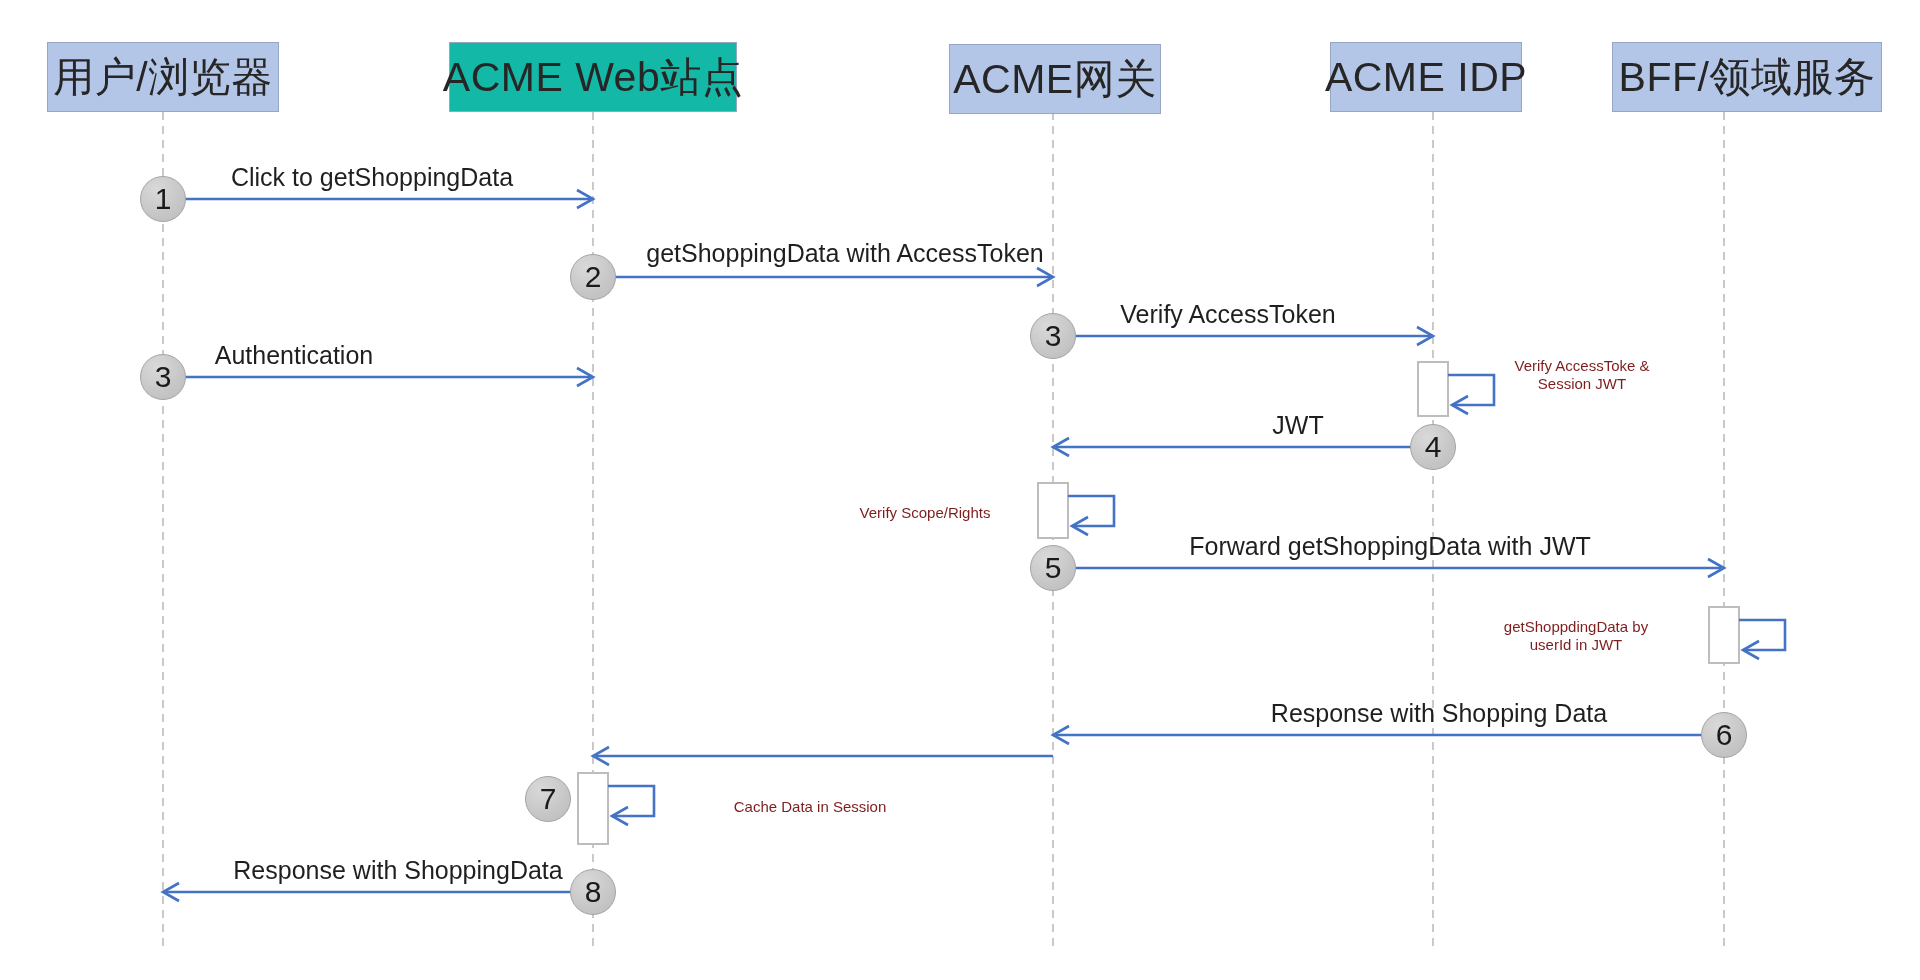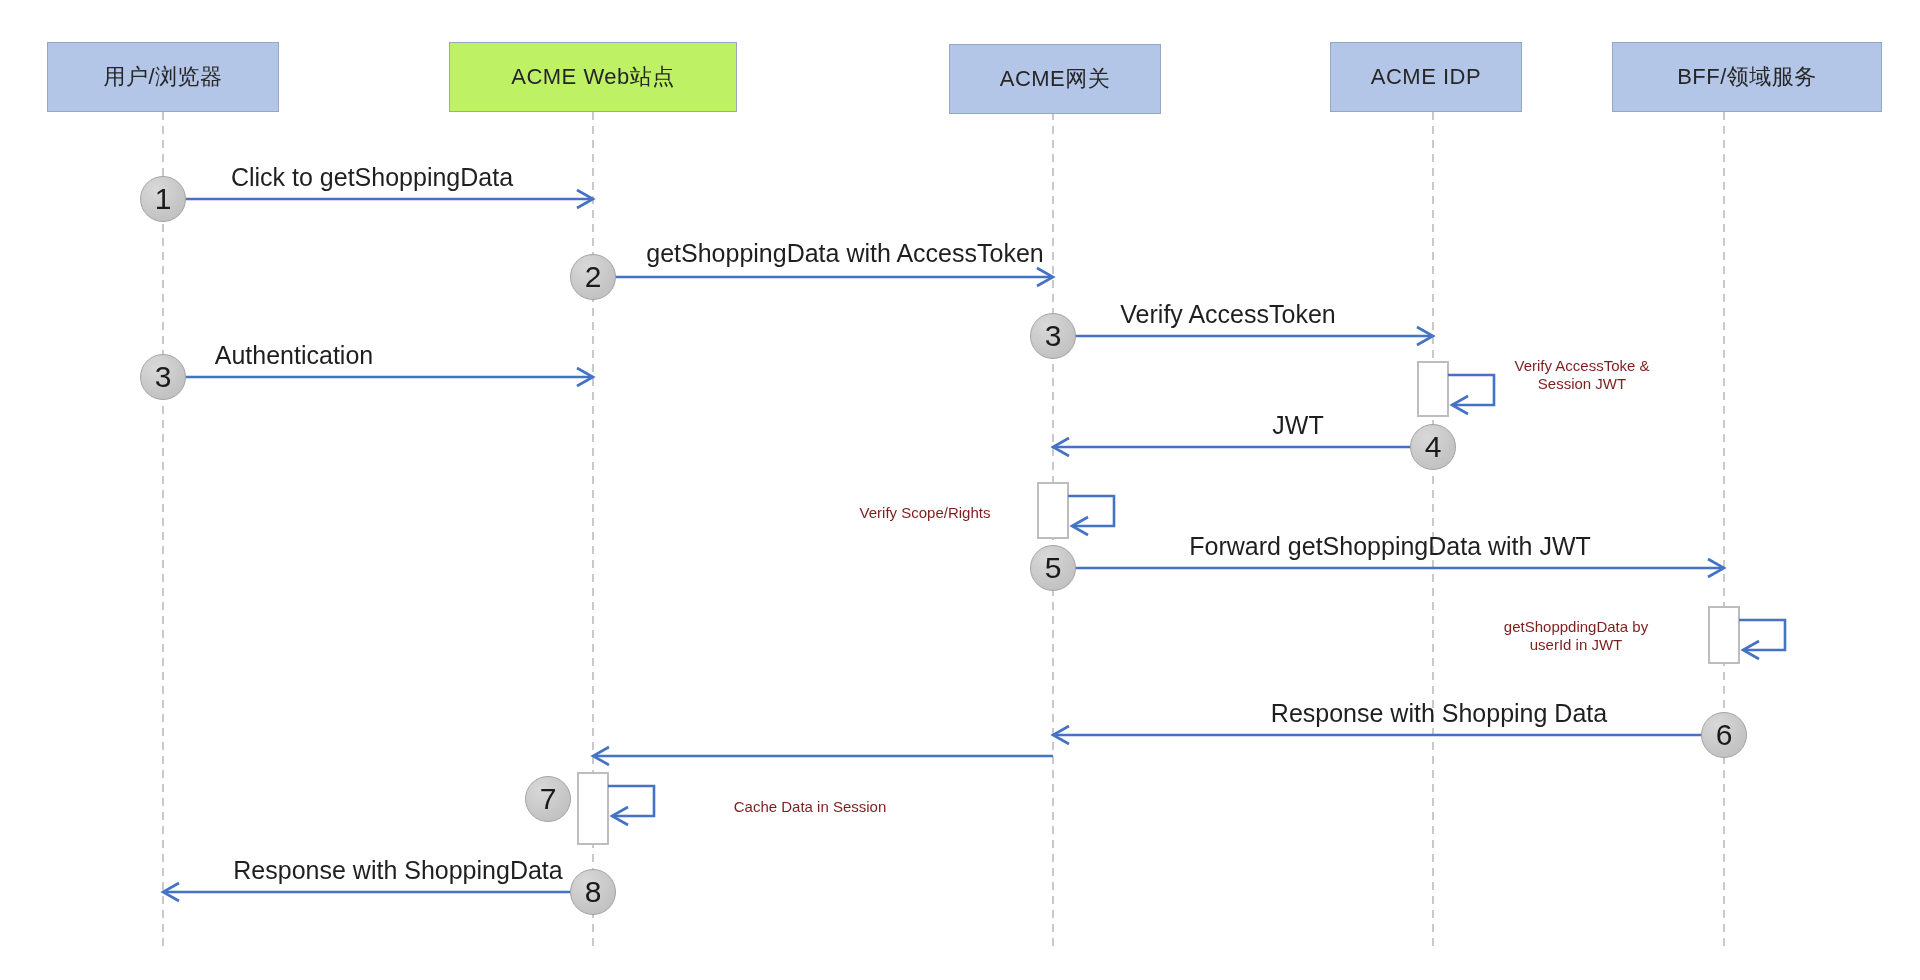--- a/index.html
+++ b/index.html
@@ -5,21 +5,21 @@
   html,body{margin:0;padding:0;background:#ffffff;}
   #canvas{
     position:relative;width:1920px;height:980px;overflow:hidden;
     background:#ffffff;
     font-family:"Liberation Sans","DejaVu Sans",sans-serif;
   }
   #diagram-svg{position:absolute;left:0;top:0;width:1920px;height:980px;}
   .hdr{
     position:absolute;display:flex;align-items:center;justify-content:center;
     box-sizing:border-box;border:1px solid #97a6c4;background:#b4c6e7;
-    color:#262626;font-size:22px;letter-spacing:.5px;white-space:nowrap;
+    color:#262626;font-size:41px;letter-spacing:.5px;white-space:nowrap;
   }
   .msg-label{
     position:absolute;transform:translate(-50%,-100%);
     color:#1f1f1f;font-size:25px;white-space:nowrap;font-weight:500;
   }
   .self-label{
     position:absolute;transform:translate(-50%,-50%);
     color:#7f1d1d;font-size:15px;white-space:nowrap;font-weight:500;
     text-align:center;line-height:1.22;
   }
@@ -101,21 +101,21 @@
       <div class="step" style="left: 1433px; top: 447px;">4</div>
       <div class="msg-label" style="left: 1390px; top: 561px;">Forward getShoppingData with JWT</div>
       <div class="step" style="left: 1053px; top: 568px;">5</div>
       <div class="msg-label" style="left: 1427px; top: 728px; margin-left: 12px;">Response with Shopping Data</div>
       <div class="step" style="left: 1724px; top: 735px;">6</div>
       <div class="msg-label" style="left: 398px; top: 885px;">Response with ShoppingData</div>
       <div class="step" style="left: 593px; top: 892px;">8</div>
       <div class="hdr" style="left: 47px; top: 42px; width: 232px; height: 70px; background: rgb(180, 198, 231); border-color: rgb(151, 166, 196);">
         <span>用户/浏览器</span>
       </div>
-      <div class="hdr" style="left: 449px; top: 42px; width: 288px; height: 70px; background: #bef264; border-color: rgb(151, 166, 196);">
+      <div class="hdr" style="left: 449px; top: 42px; width: 288px; height: 70px; background: #14b8a6; border-color: rgb(151, 166, 196);">
         <span>ACME Web站点</span>
       </div>
       <div class="hdr" style="left: 949px; top: 44px; width: 212px; height: 70px; background: rgb(180, 198, 231); border-color: rgb(151, 166, 196);">
         <span>ACME网关</span>
       </div>
       <div class="hdr" style="left: 1330px; top: 42px; width: 192px; height: 70px; background: rgb(180, 198, 231); border-color: rgb(151, 166, 196);">
         <span>ACME IDP</span>
       </div>
       <div class="hdr" style="left: 1589px; top: 42px; width: 270px; height: 70px; background: rgb(180, 198, 231); border-color: rgb(151, 166, 196); margin-left: 23px;">
         <span>BFF/领域服务</span>

